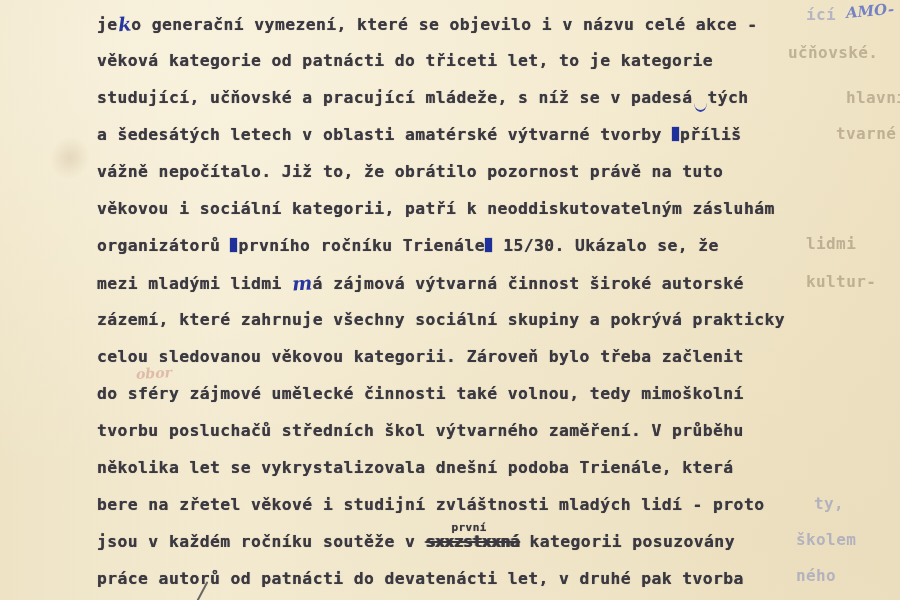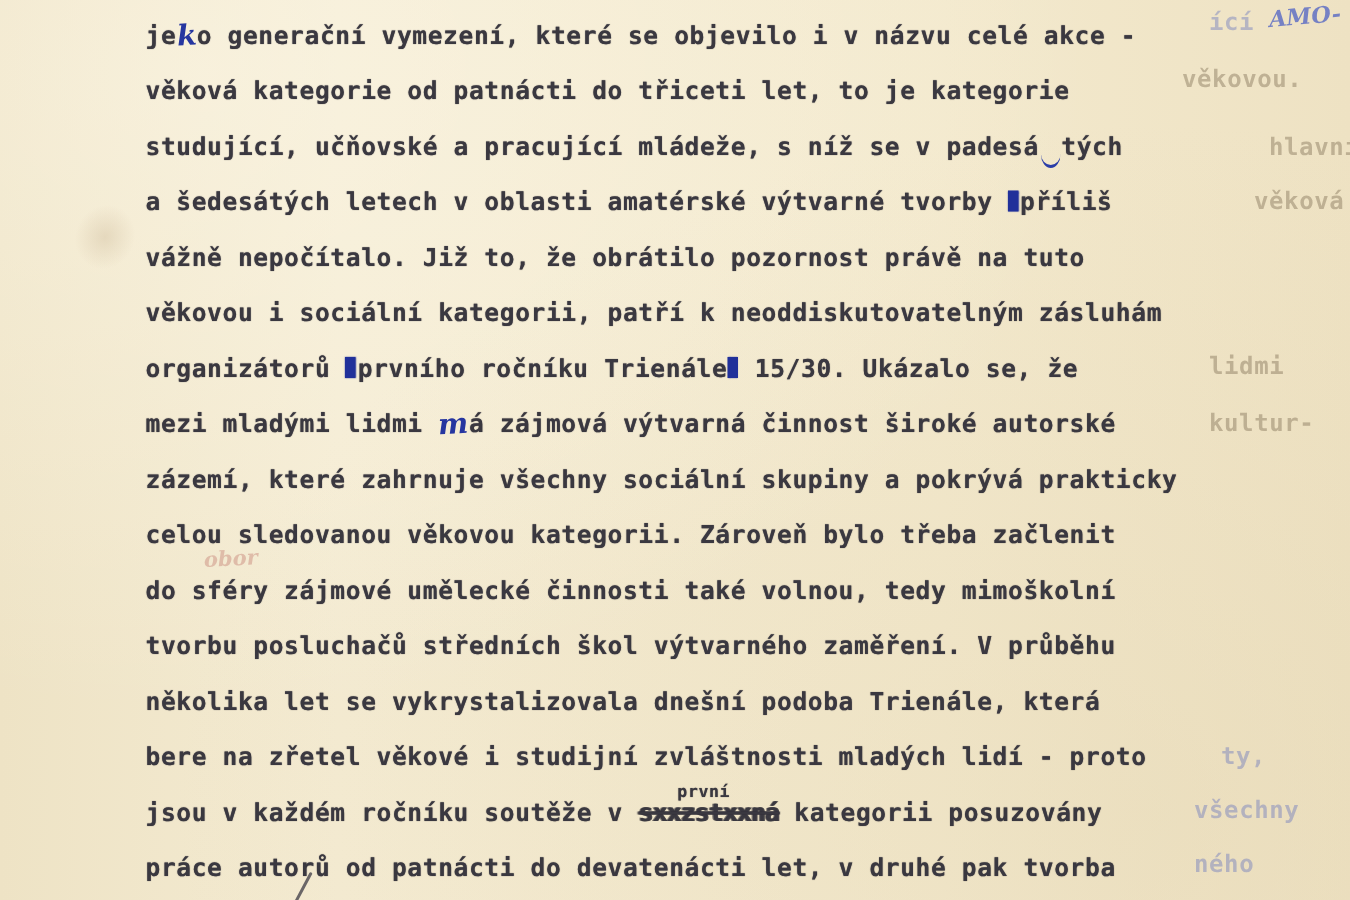--- a/index.html
+++ b/index.html
@@ -107,24 +107,24 @@
 </style>
 </head>
 <body>
 
 <div class="paper">
   <div class="smudge"></div>
   <div class="text-block"><div class="line"><span class="seg-t">je</span><span class="seg-hand">k</span><span class="seg-t">o generační vymezení, které se objevilo i v názvu celé akce -</span></div><div class="line"><span class="seg-t">věková kategorie od patnácti do třiceti let, to je kategorie</span></div><div class="line"><span class="seg-t">studující, učňovské a pracující mládeže, s níž se v padesá</span><span class="seg-tie"></span><span class="seg-t">tých</span></div><div class="line"><span class="seg-t">a šedesátých letech v oblasti amatérské výtvarné tvorby </span><span class="seg-block"></span><span class="seg-t">příliš</span></div><div class="line"><span class="seg-t">vážně nepočítalo. Již to, že obrátilo pozornost právě na tuto</span></div><div class="line"><span class="seg-t">věkovou i sociální kategorii, patří k neoddiskutovatelným zásluhám</span></div><div class="line"><span class="seg-t">organizátorů </span><span class="seg-block"></span><span class="seg-t">prvního ročníku Trienále</span><span class="seg-block"></span><span class="seg-t"> 15/30. Ukázalo se, že</span></div><div class="line"><span class="seg-t">mezi mladými lidmi </span><span class="seg-hand">m</span><span class="seg-t">á zájmová výtvarná činnost široké autorské</span></div><div class="line"><span class="seg-t">zázemí, které zahrnuje všechny sociální skupiny a pokrývá prakticky</span></div><div class="line"><span class="seg-t">celou sledovanou věkovou kategorii. Zároveň bylo třeba začlenit</span></div><div class="line"><span class="seg-t">do sféry zájmové umělecké činnosti také volnou, tedy mimoškolní</span></div><div class="line"><span class="seg-t">tvorbu posluchačů středních škol výtvarného zaměření. V průběhu</span></div><div class="line"><span class="seg-t">několika let se vykrystalizovala dnešní podoba Trienále, která</span></div><div class="line"><span class="seg-t">bere na zřetel věkové i studijní zvláštnosti mladých lidí - proto</span></div><div class="line"><span class="seg-t">jsou v každém ročníku soutěže v </span><span class="seg-strike">sxxzstxxná<span class="seg-above">první</span></span><span class="seg-t"> kategorii posuzovány</span></div><div class="line"><span class="seg-t">práce autorů od patnácti do devatenácti let, v druhé pak tvorba</span></div></div>
   <div class="extras">
       <span class="extra faint-blue" style="left: 806px; top: 7px;">ící</span>
       <span class="extra hand-blue" style="left: 846px; top: 4px;">AMO-</span>
-      <span class="extra faint-type" style="left: 788px; top: 45px;">věkovou.</span>
+      <span class="extra faint-type" style="left: 788px; top: 45px;">učňovské.</span>
       <span class="extra faint-type" style="left: 846px; top: 90px;">hlavní</span>
-      <span class="extra faint-type" style="left: 836px; top: 126px;">věková</span>
+      <span class="extra faint-type" style="left: 836px; top: 126px;">tvarné</span>
       <span class="extra faint-type" style="left: 806px; top: 236px;">lidmi</span>
       <span class="extra faint-type" style="left: 806px; top: 274px;">kultur-</span>
       <span class="extra hand-pink" style="left: 136px; top: 366px;">obor</span>
       <span class="extra faint-blue" style="left: 814px; top: 496px; text-align: center;">ty,</span>
-      <span class="extra faint-blue" style="left: 796px; top: 532px;">všechny</span>
+      <span class="extra faint-blue" style="left: 796px; top: 532px;">školem</span>
       <span class="extra faint-blue" style="left: 796px; top: 568px;">ného</span>
     </div>
   <div class="pen-stroke"></div>
 </div>
 
 </body></html>

